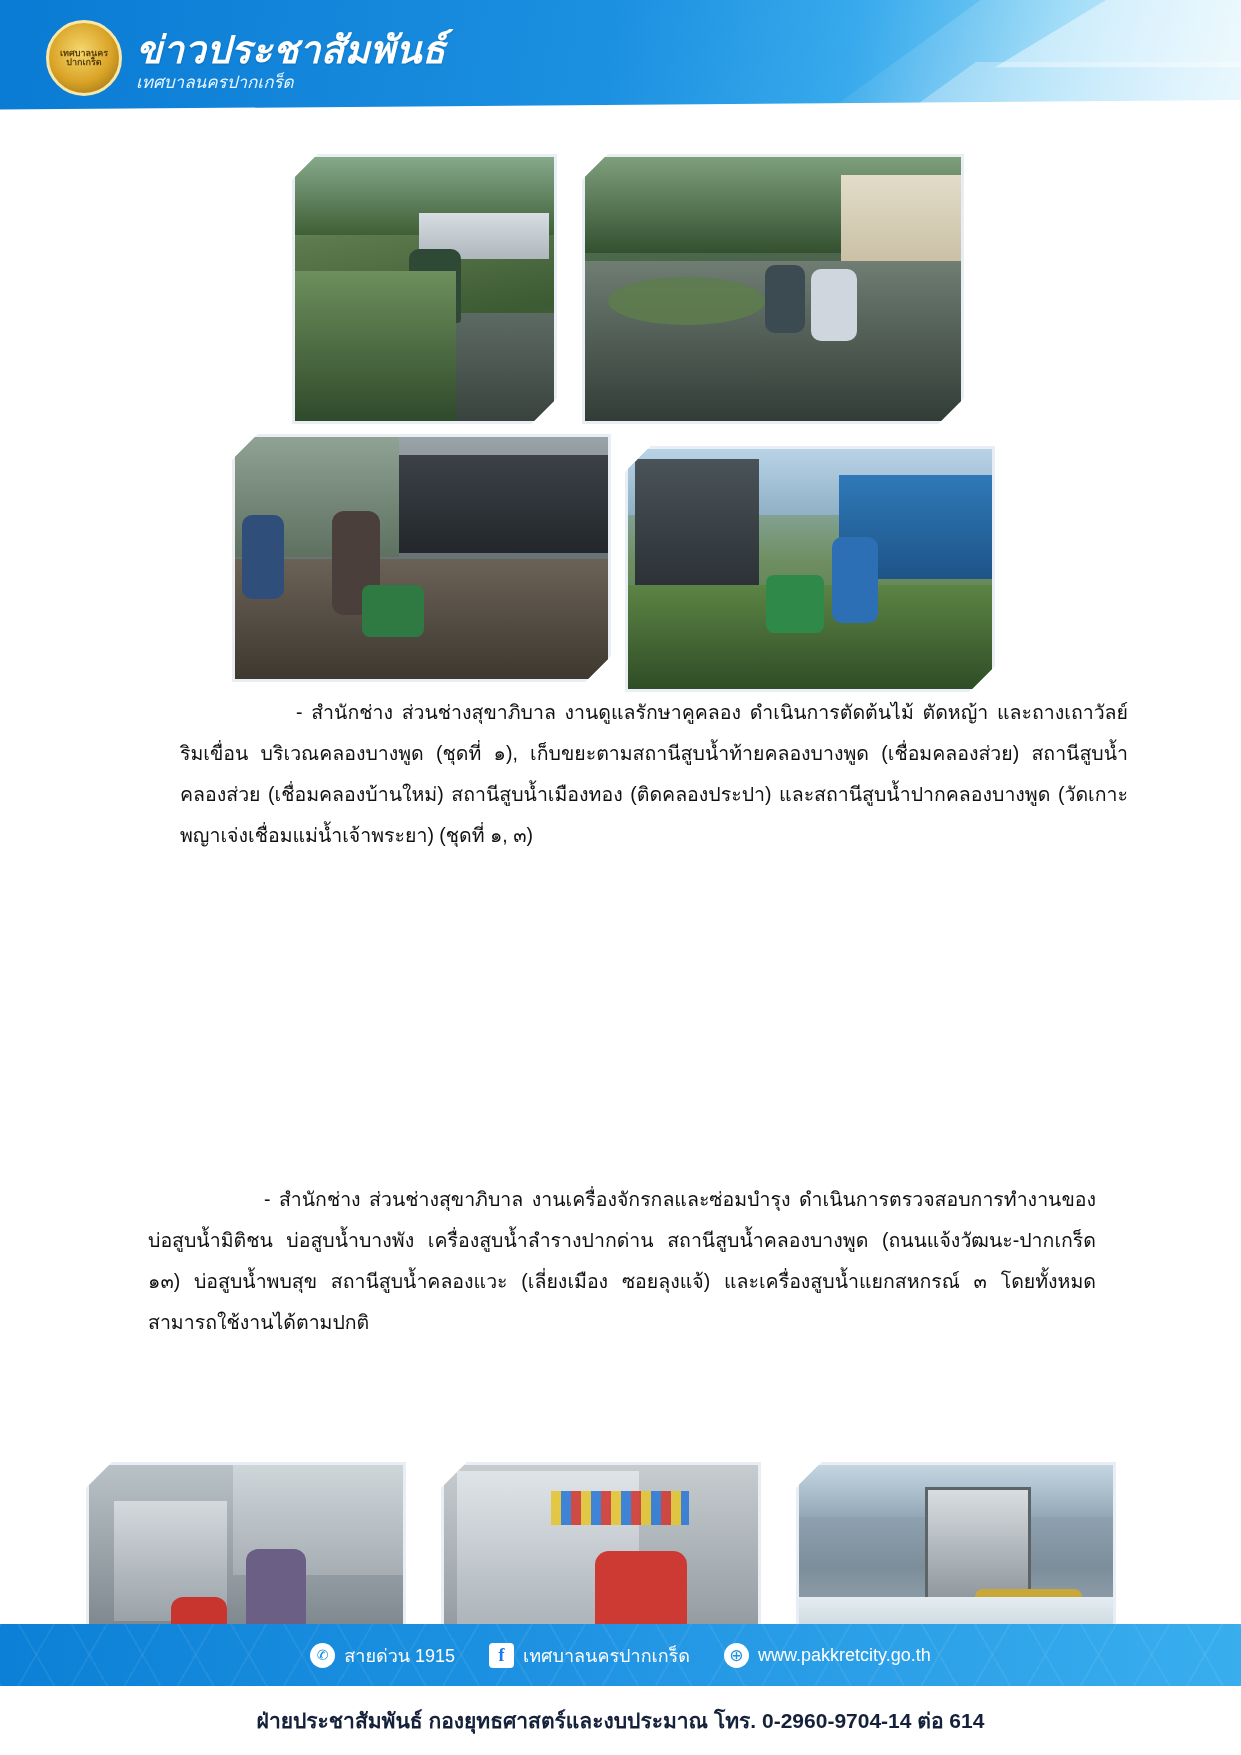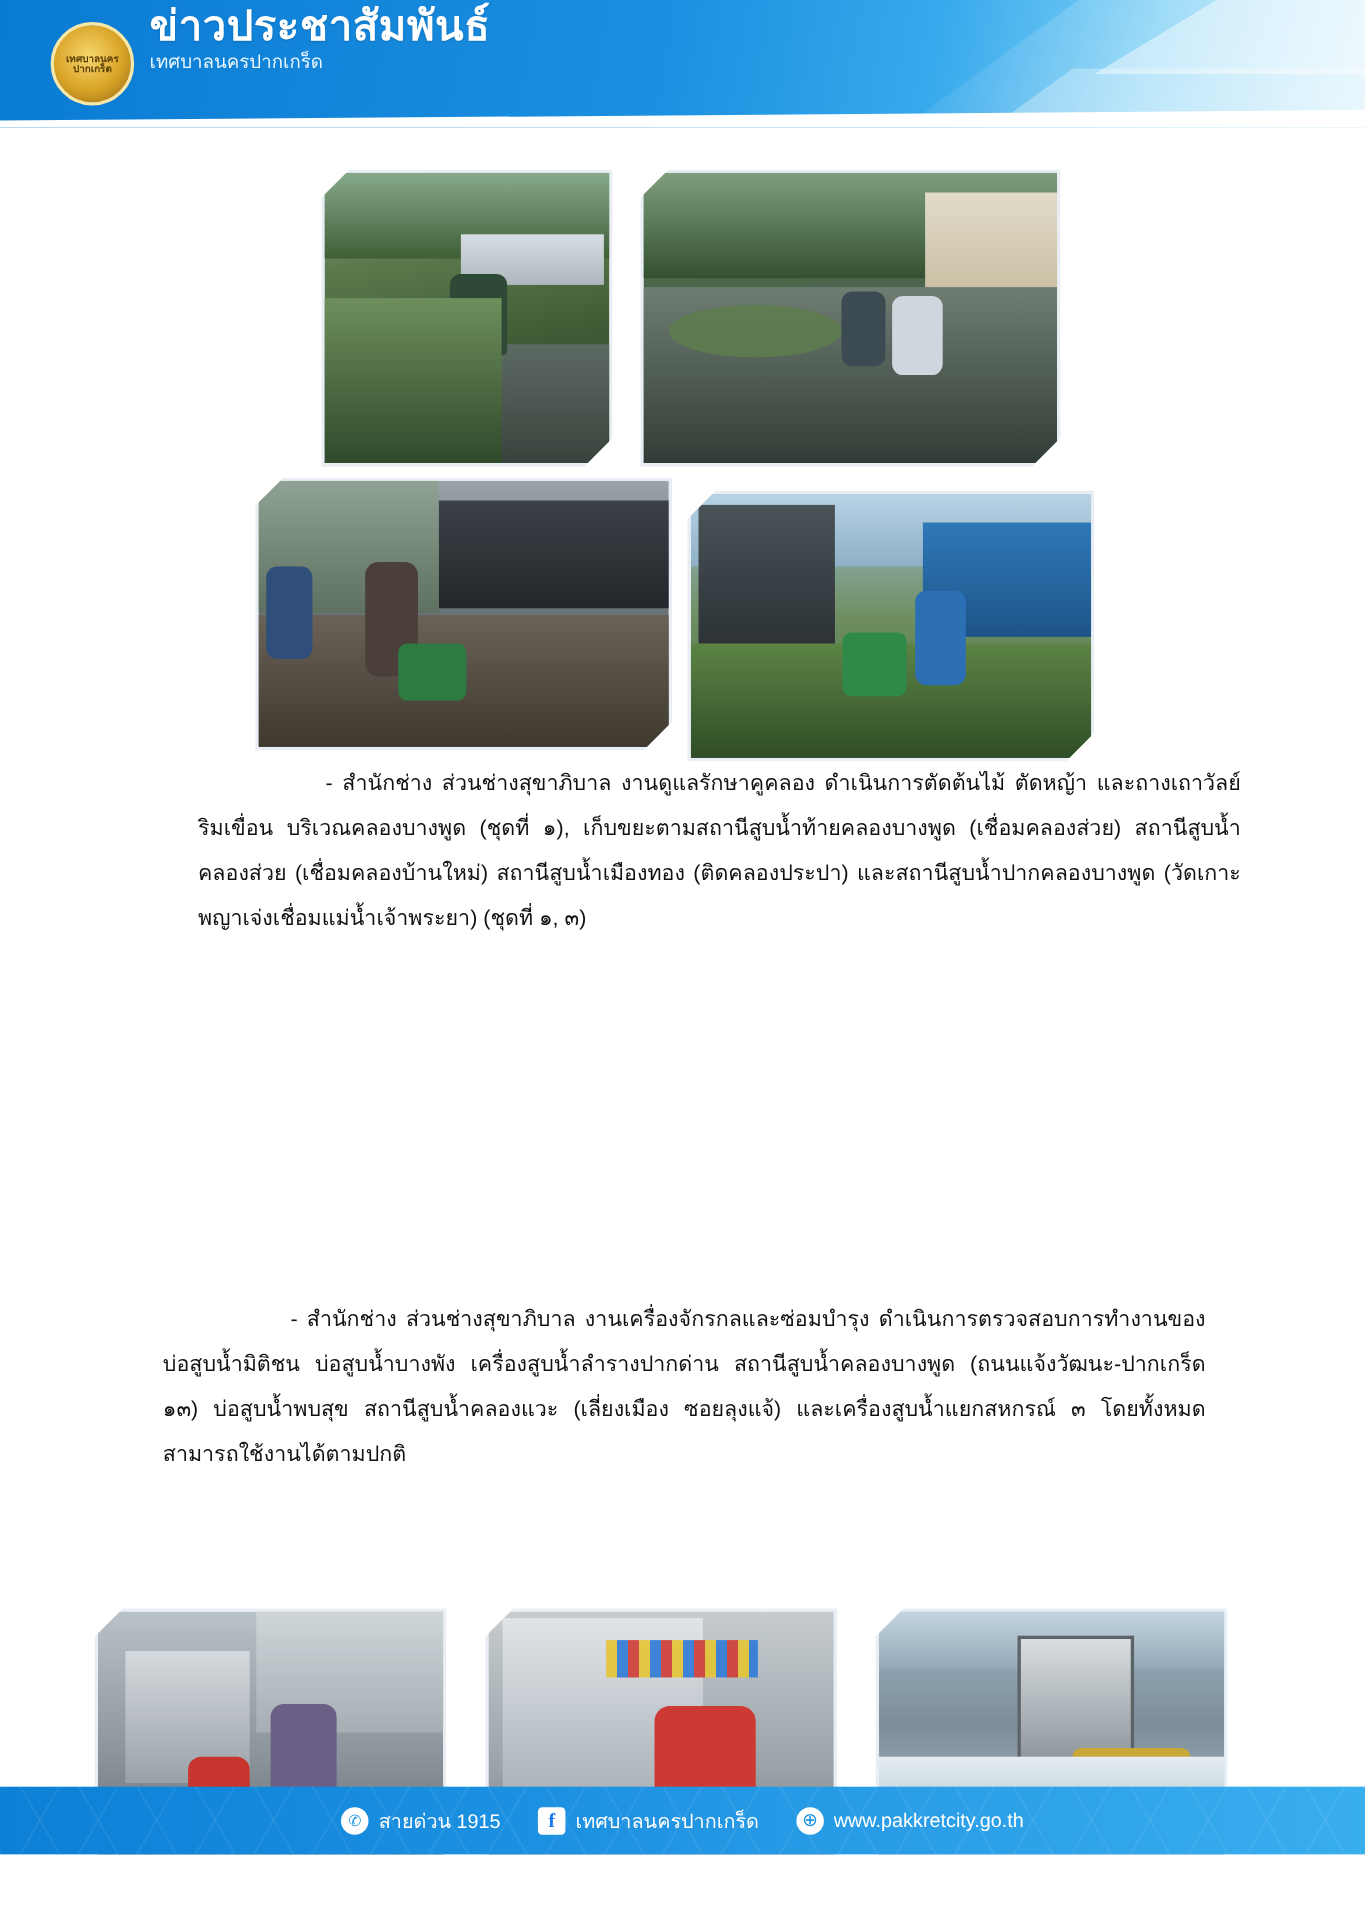--- a/index.html
+++ b/index.html
@@ -72,21 +72,21 @@
     align-items: center;
     justify-content: center;
     color: #5a3d06;
     font-size: 9px;
     text-align: center;
     line-height: 1.05;
     font-weight: bold;
   }
   .header-titles {
     position: absolute;
-    left: 136px; top: 4px;
+    left: 136px; top: 30px; font-style: italic;
   }
   .header-title-main {
     font-size: 38px;
     font-weight: bold;
     color: #ffffff;
     letter-spacing: 0.5px;
     line-height: 1.1;
     text-shadow: 0 1px 2px rgba(0,0,0,0.18);
   }
   .header-title-sub {
@@ -335,13 +335,14 @@
       <span class="ic ic-fb">f</span>
       <span>เทศบาลนครปากเกร็ด</span>
     </div>
     <div class="fitem">
       <span class="ic ic-web">⊕</span>
       <span>www.pakkretcity.go.th</span>
     </div>
   </div>
 
   <div class="footer-bottom"></div>
+  <div class="footer-note">ฝ่ายประชาสัมพันธ์ กองยุทธศาสตร์และงบประมาณ โทร. 0-2960-9704-14 ต่อ 614</div>
 </div>
 
 </body></html>

